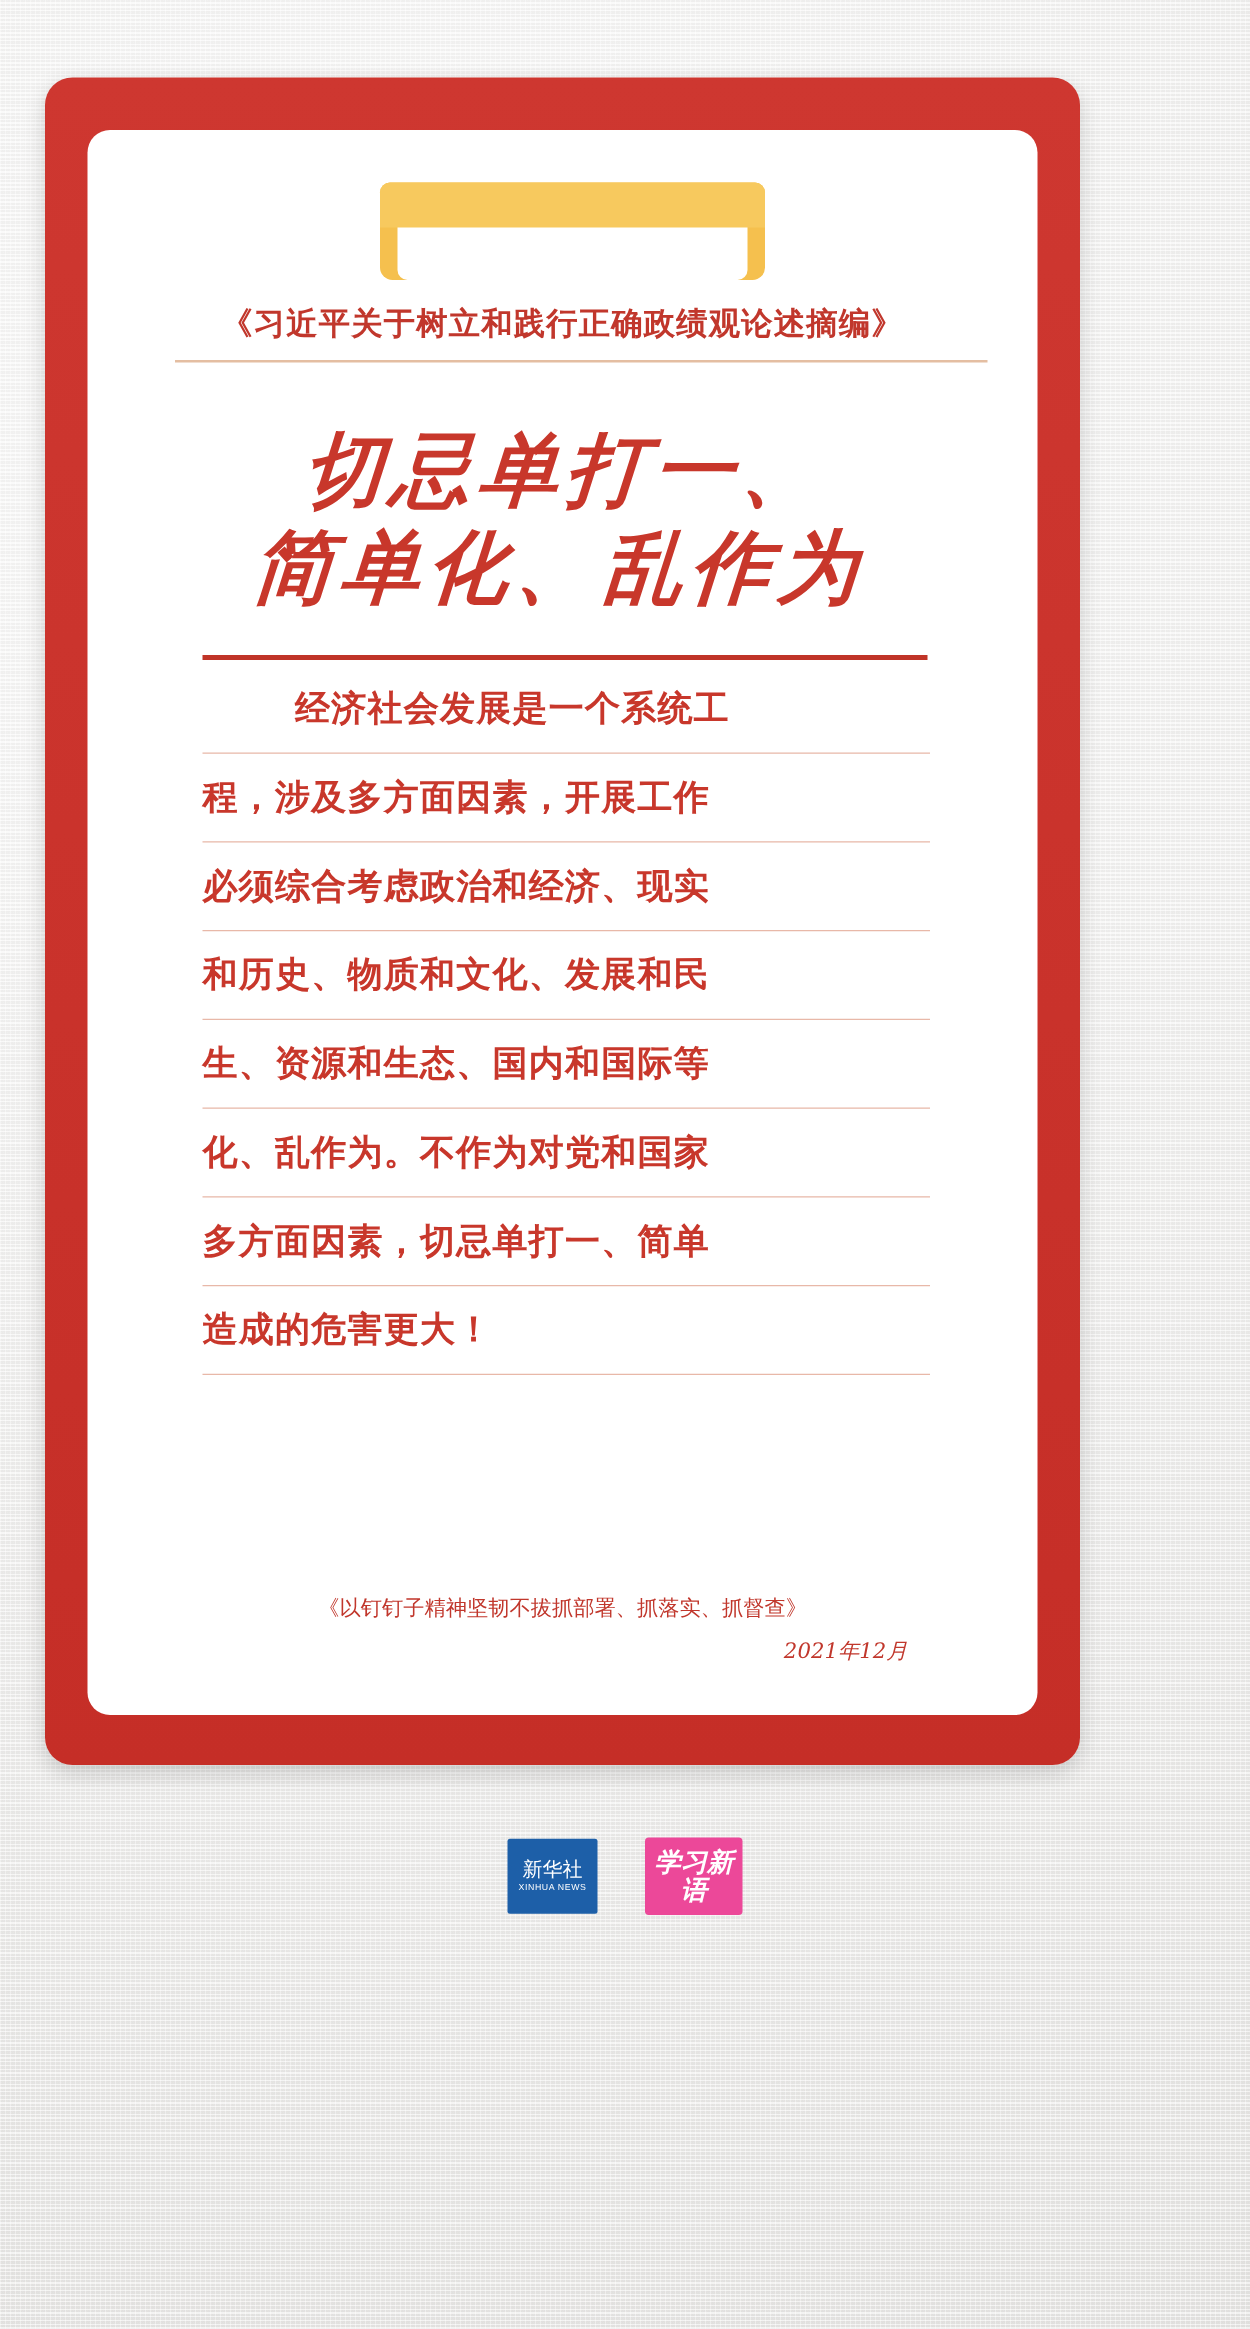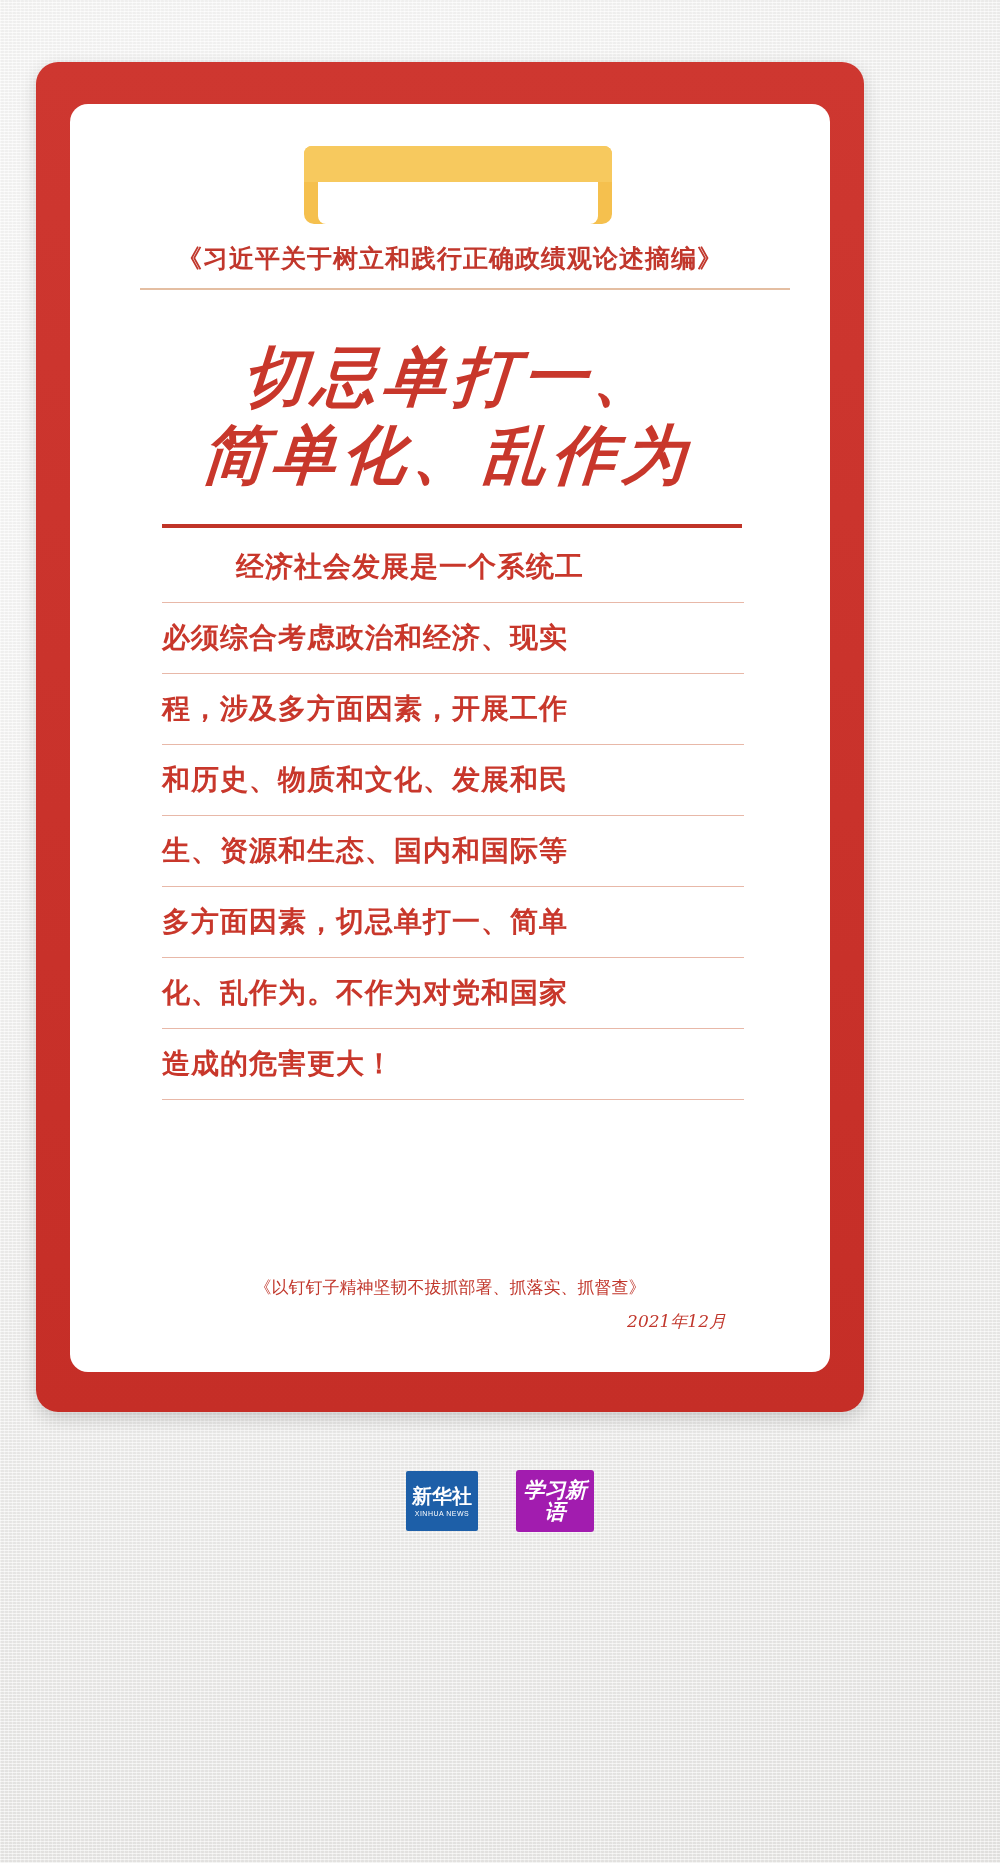--- a/index.html
+++ b/index.html
@@ -192,34 +192,34 @@
     background: #1d5fa8;
     color: #ffffff;
     border-radius: 2px;
     display: flex;
     flex-direction: column;
     align-items: center;
     justify-content: center;
     line-height: 1.1;
   }
   .logo-xinhua .cn {
-    font-size: 20px;
-    font-weight: bold;
+    font-size: 16px;
+    font-weight: normal;
     font-family: "DejaVu Sans", sans-serif;
   }
   .logo-xinhua .en {
     font-size: 7px;
     letter-spacing: 0.5px;
     margin-top: 3px;
     font-family: "Liberation Sans", sans-serif;
   }
   .logo-xuexi {
     width: 78px;
     height: 62px;
-    background: #a21caf;
+    background: #ec4899;
     color: #ffffff;
     border-radius: 3px;
     display: flex;
     align-items: center;
     justify-content: center;
     font-family: "DejaVu Serif", "Liberation Serif", serif;
     font-weight: bold;
     font-size: 21px;
     line-height: 22px;
     text-align: center;
@@ -245,26 +245,26 @@
 
   <div class="headline">
     <span class="l1">切忌单打一、</span>
     <span class="l2">简单化、乱作为</span>
   </div>
 
   <div class="headline-rule"></div>
 
   <div class="quote">
     <div class="quote-line indent">经济社会发展是一个系统工</div>
+    <div class="quote-line">程，涉及多方面因素，开展工作</div>
     <div class="quote-line">必须综合考虑政治和经济、现实</div>
-    <div class="quote-line">程，涉及多方面因素，开展工作</div>
     <div class="quote-line">和历史、物质和文化、发展和民</div>
     <div class="quote-line">生、资源和生态、国内和国际等</div>
+    <div class="quote-line">化、乱作为。不作为对党和国家</div>
     <div class="quote-line">多方面因素，切忌单打一、简单</div>
-    <div class="quote-line">化、乱作为。不作为对党和国家</div>
     <div class="quote-line">造成的危害更大！</div>
   </div>
 
   <div class="source">
     <span>《以钉钉子精神坚韧不拔抓部署、抓落实、抓督查》</span>
     <span class="date">2021年12月</span>
   </div>
 
 </div>
 

